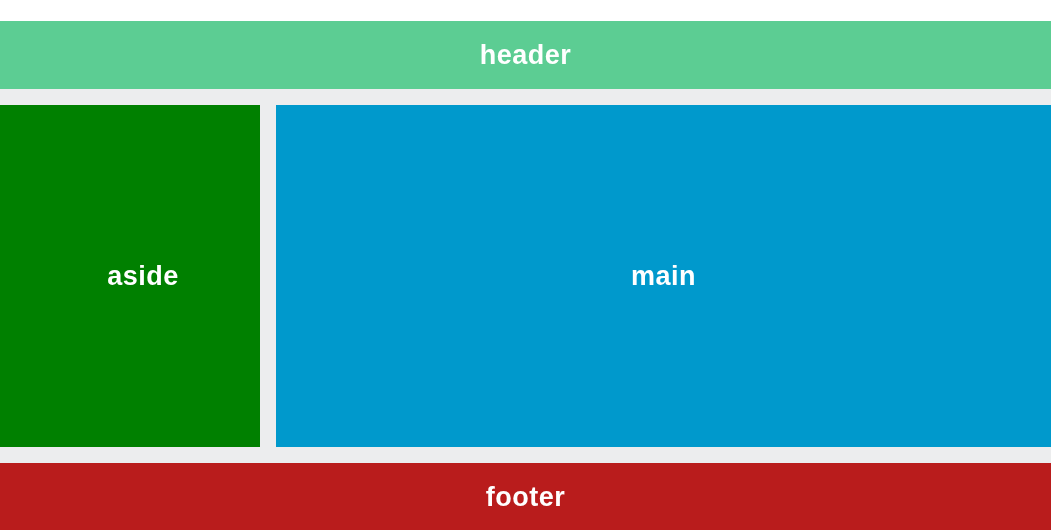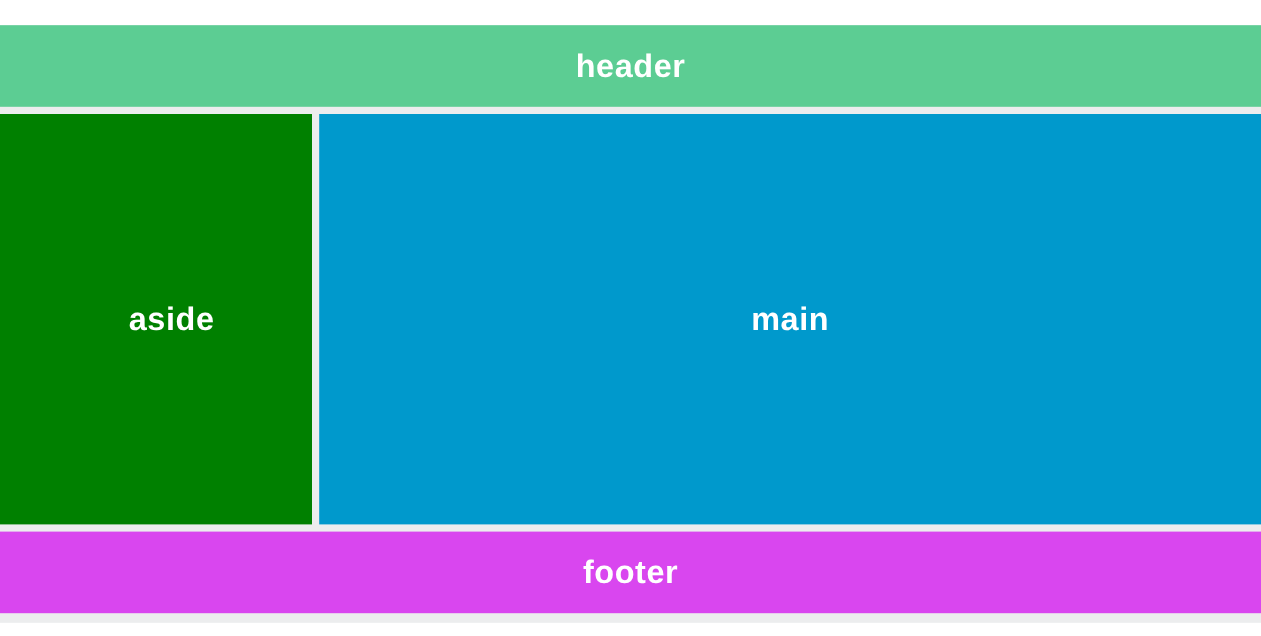--- a/index.html
+++ b/index.html
@@ -16,21 +16,21 @@
     background: #ffffff;
     box-sizing: border-box;
     padding-top: 21px;
   }
   .grid {
     width: 1051px;
     height: 498px;
     display: grid;
     grid-template-columns: 260px 1fr;
     grid-template-rows: 68px 342px 68px;
-    gap: 6px;
+    gap: 16px;
     background: #ECEDEE; 
   }
   .box {
     display: flex;
     align-items: center;
     justify-content: center;
     color: #ffffff;
     font-weight: bold;
     font-size: 27px;
     letter-spacing: 0.5px;
@@ -51,18 +51,18 @@
     </header>
 
     <aside class="box aside-region" data-bind-bg="regions.aside.color" style="background-color: rgb(0, 128, 0);">
       <span data-bind="regions.aside.label">aside</span>
     </aside>
 
     <main class="box main-region" data-bind-bg="regions.main.color" style="background-color: rgb(0, 153, 204);">
       <span data-bind="regions.main.label">main</span>
     </main>
 
-    <footer class="box footer-region" data-bind-bg="regions.footer.color" style="background-color: #d946ef; align-items: center;">
+    <footer class="box footer-region" data-bind-bg="regions.footer.color" style="background-color: #b91c1c; align-items: center;">
       <span data-bind="regions.footer.label">footer</span>
     </footer>
 
   </div>
 </div>
 
 </body></html>

